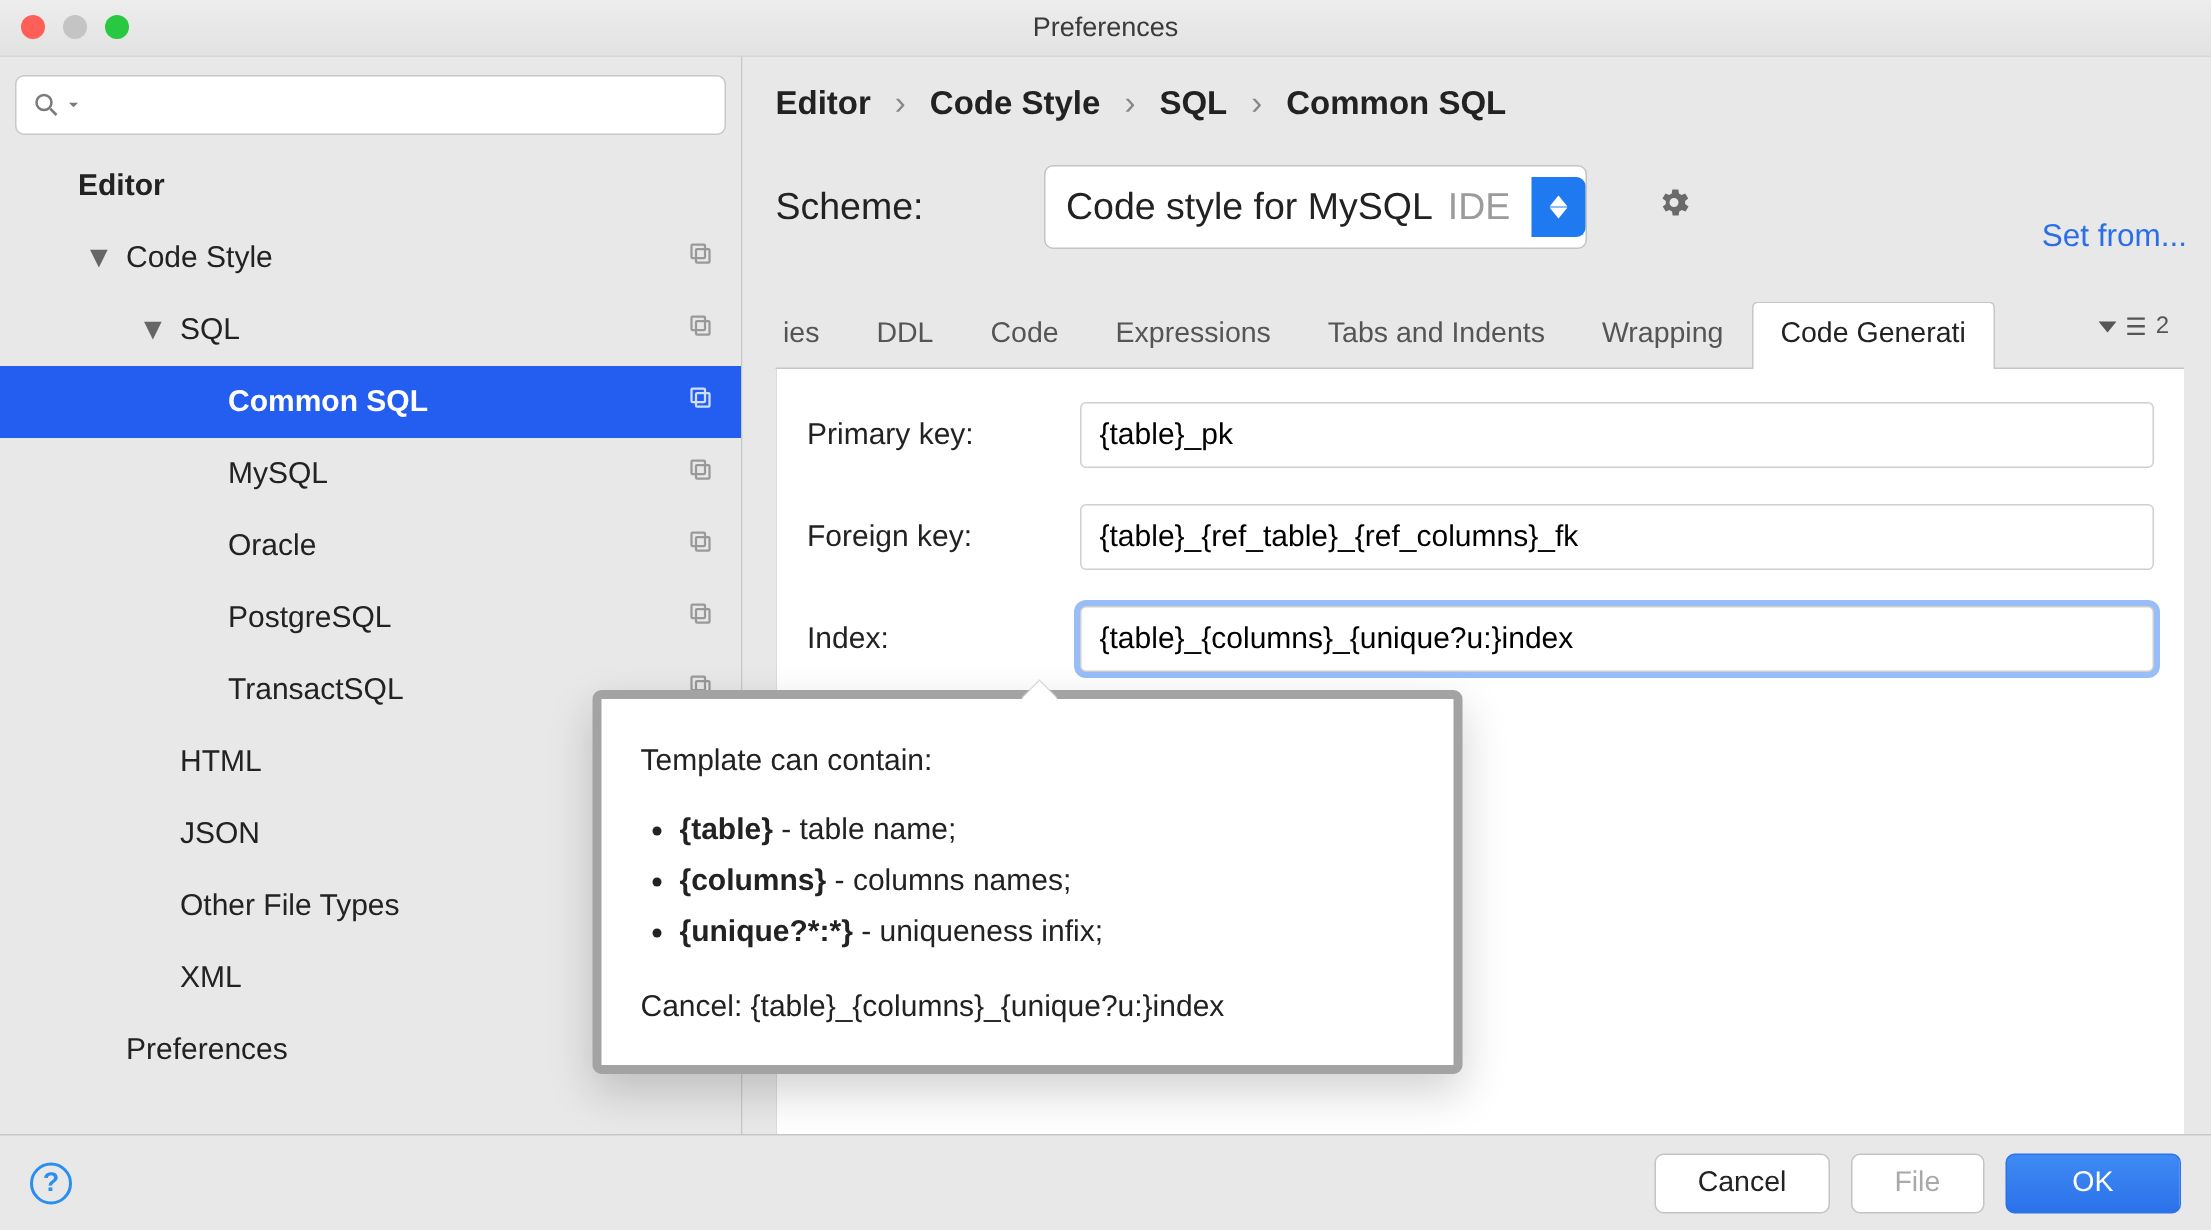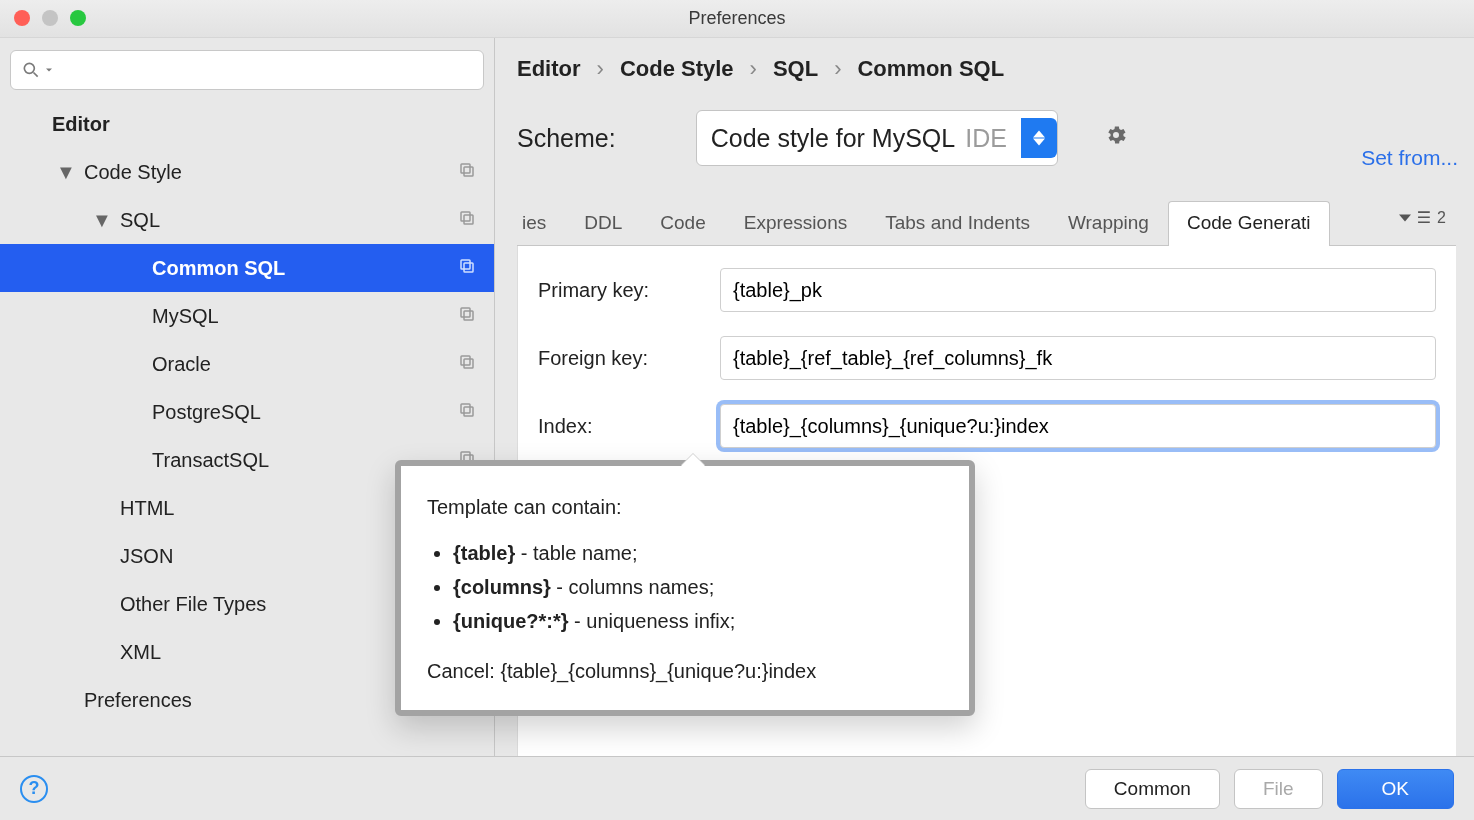--- a/index.html
+++ b/index.html
@@ -338,21 +338,21 @@
         <span class="check"></span>
         <span>Disable formatting</span>
       </div>
     </div>
   </div>
 </div>
 
 <div class="footer">
   <div class="help">?</div>
   <div class="spacer"></div>
-  <button class="btn">Common</button>
+  <button class="btn">Cancel</button>
   <button class="btn disabled">File</button>
   <button class="btn primary">OK</button>
 </div>
 
 <div class="tooltip">
   <div class="title">Template can contain:</div>
   <ul>
     <li><b>{table}</b><span> - table name;</span></li>
     <li><b>{columns}</b><span> - columns names;</span></li>
     <li><b>{unique?*:*}</b><span> - uniqueness infix;</span></li>

